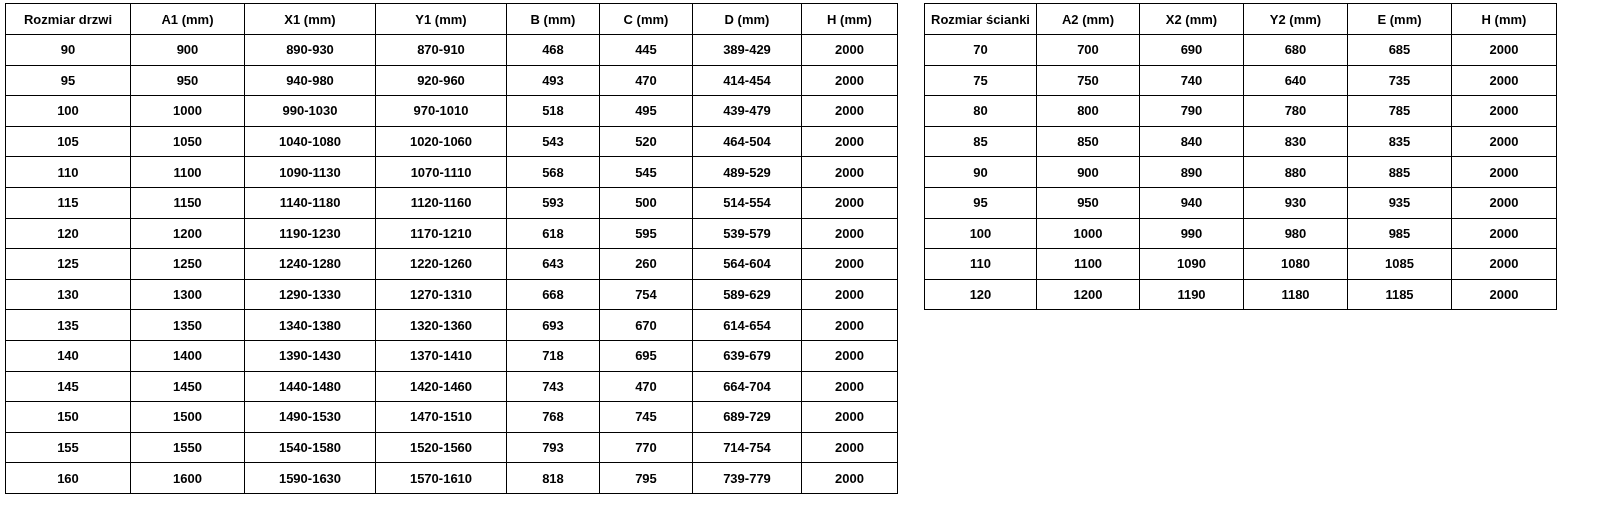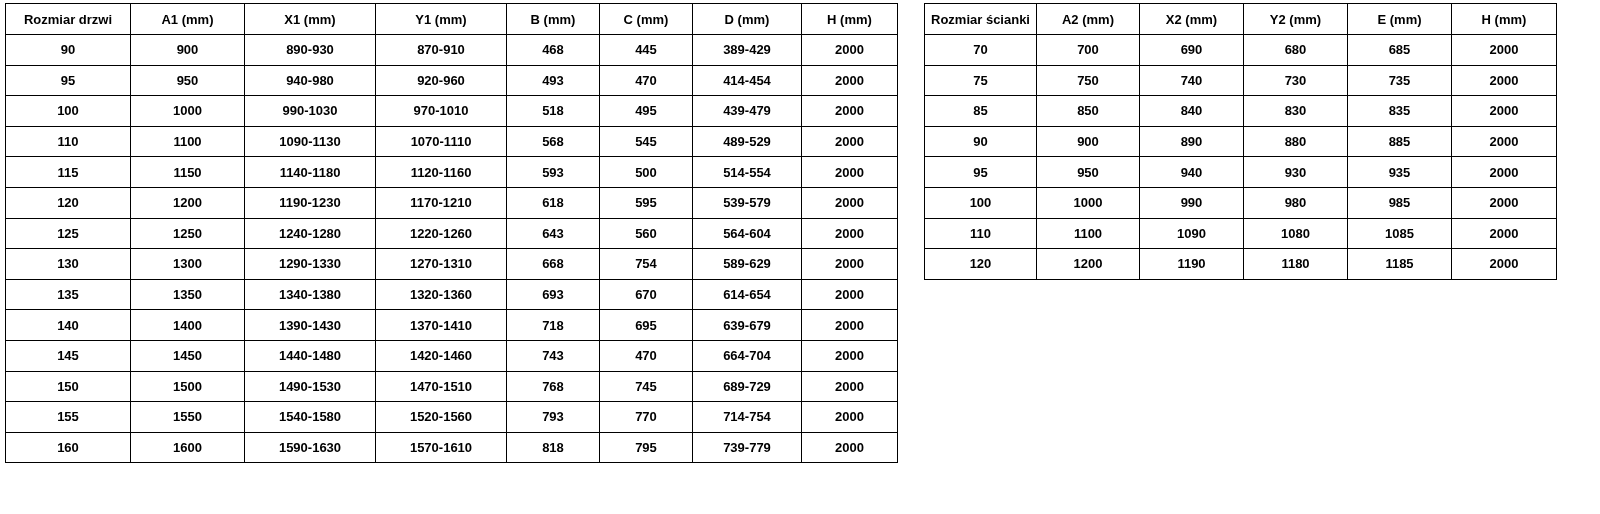--- a/index.html
+++ b/index.html
@@ -123,20 +123,30 @@
           <td>100</td>
           <td>1000</td>
           <td>990-1030</td>
           <td>970-1010</td>
           <td>518</td>
           <td>495</td>
           <td>439-479</td>
           <td>2000</td>
         </tr>
         <tr>
+          <td>105</td>
+          <td>1050</td>
+          <td>1040-1080</td>
+          <td>1020-1060</td>
+          <td>543</td>
+          <td>520</td>
+          <td>464-504</td>
+          <td>2000</td>
+        </tr>
+        <tr>
           <td>110</td>
           <td>1100</td>
           <td>1090-1130</td>
           <td>1070-1110</td>
           <td>568</td>
           <td>545</td>
           <td>489-529</td>
           <td>2000</td>
         </tr>
         <tr>
@@ -158,21 +168,21 @@
           <td>595</td>
           <td>539-579</td>
           <td>2000</td>
         </tr>
         <tr>
           <td>125</td>
           <td>1250</td>
           <td>1240-1280</td>
           <td>1220-1260</td>
           <td>643</td>
-          <td>560</td>
+          <td>260</td>
           <td>564-604</td>
           <td>2000</td>
         </tr>
         <tr>
           <td>130</td>
           <td>1300</td>
           <td>1290-1330</td>
           <td>1270-1310</td>
           <td>668</td>
           <td>754</td>
@@ -267,22 +277,30 @@
           <td>700</td>
           <td>690</td>
           <td>680</td>
           <td>685</td>
           <td>2000</td>
         </tr>
         <tr>
           <td>75</td>
           <td>750</td>
           <td>740</td>
-          <td>730</td>
+          <td>640</td>
           <td>735</td>
+          <td>2000</td>
+        </tr>
+        <tr>
+          <td>80</td>
+          <td>800</td>
+          <td>790</td>
+          <td>780</td>
+          <td>785</td>
           <td>2000</td>
         </tr>
         <tr>
           <td>85</td>
           <td>850</td>
           <td>840</td>
           <td>830</td>
           <td>835</td>
           <td>2000</td>
         </tr>

